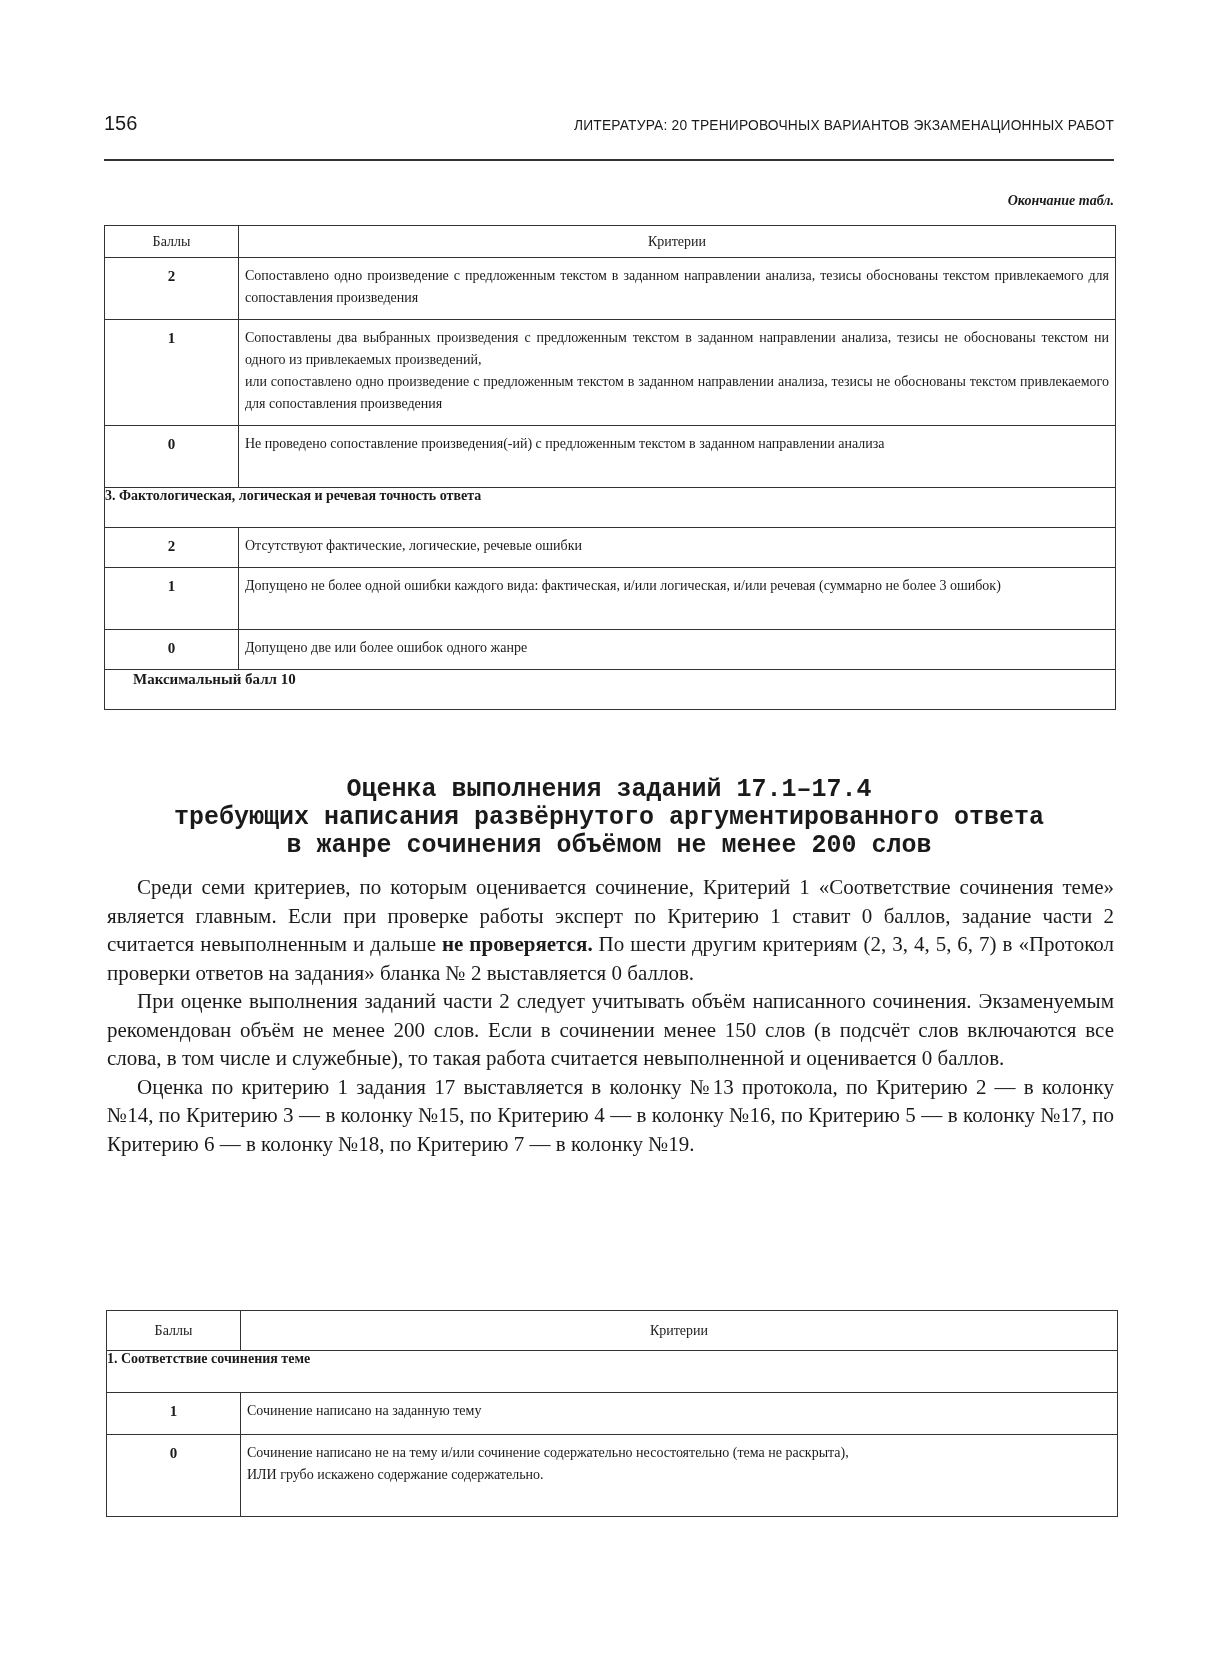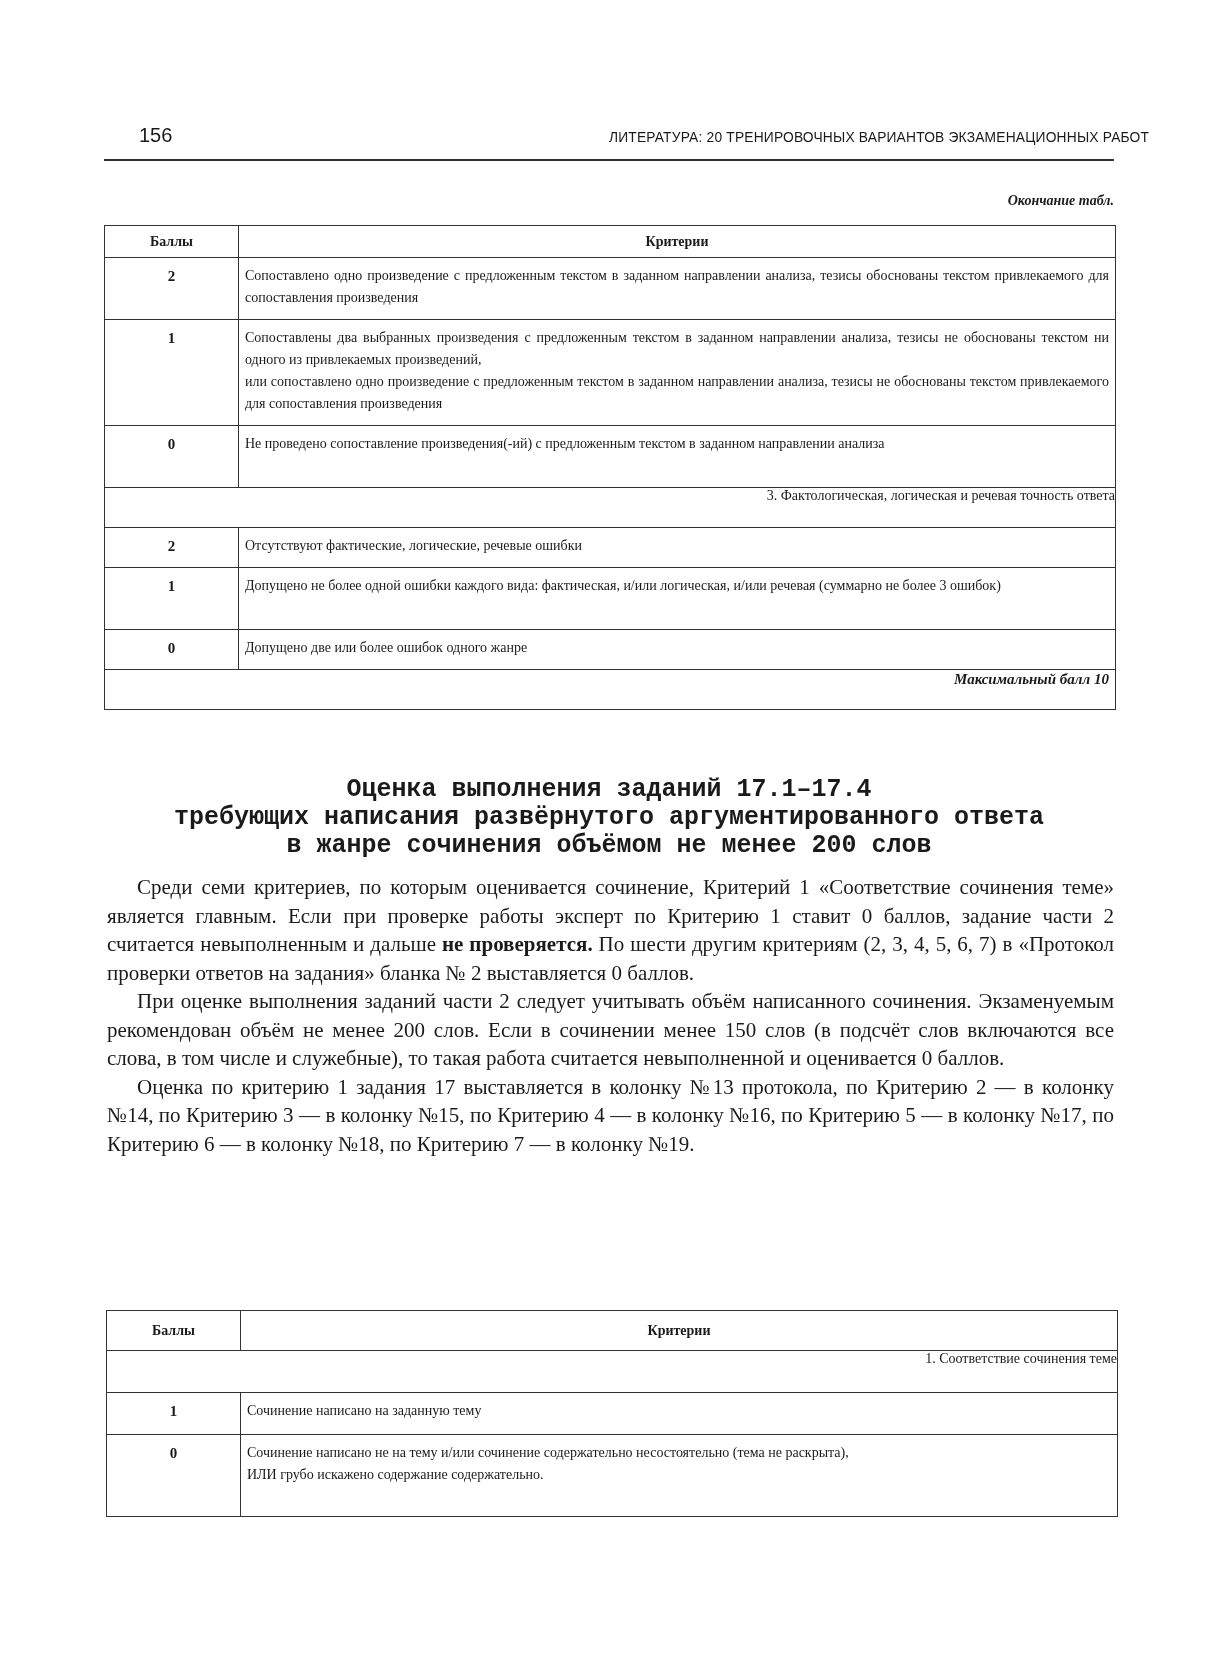--- a/index.html
+++ b/index.html
@@ -1,32 +1,32 @@
 <!DOCTYPE html>
 <html><head>
 <meta charset="utf-8">
 <style>
   html, body { margin: 0; padding: 0; background: #ffffff; }
   body { width: 1222px; height: 1654px; position: relative; overflow: hidden; color: #1a1a1a; }
   .page { position: absolute; left: 0; top: 0; width: 1222px; height: 1654px; }
 
-  .running-head { position: absolute; left: 104px; top: 124px; width: 1010px; height: 30px; margin-left: 35px; }
+  .running-head { position: absolute; left: 104px; top: 112px; width: 1010px; height: 30px; }
   .page-number { position: absolute; left: 0; top: 0; font-family: "Liberation Sans", sans-serif; font-size: 20px; }
   .running-title { position: absolute; right: 0; top: 4px; font-family: "Liberation Sans", sans-serif; font-size: 15px; letter-spacing: 0.2px; transform: scaleX(0.92); transform-origin: right center; }
   .head-rule { position: absolute; left: 104px; top: 159px; width: 1010px; height: 0; border-top: 2px solid #333; }
 
   .table-note { position: absolute; right: 108px; top: 193px; font-family: "Liberation Serif", serif; font-style: italic; font-weight: bold; font-size: 14px; text-align: right; }
 
   table.crit { position: absolute; border-collapse: collapse; font-family: "Liberation Serif", serif; font-size: 14px; color: #1a1a1a; }
   table.crit td, table.crit th { border: 1.5px solid #333; vertical-align: top; }
-  table.crit th { font-weight: bold; font-size: 14px; text-align: center; vertical-align: middle; margin-top: 44px; }
+  table.crit th { font-weight: normal; font-size: 14px; text-align: center; vertical-align: middle; margin-top: 44px; }
   td.score { text-align: center; font-weight: bold; font-size: 15px; padding-top: 10px; }
   td.text { padding: 7px 6px 6px 6px; line-height: 22px; text-align: justify; }
-  td.section { text-align: right; font-weight: normal; padding: 0; vertical-align: middle; }
-  td.maxscore { text-align: right; font-weight: bold; font-style: italic; padding-right: 6px; vertical-align: middle; font-size: 15px; padding-left: 28px; }
+  td.section { text-align: left; font-weight: bold; padding: 0; vertical-align: middle; }
+  td.maxscore { text-align: left; font-weight: bold; padding-right: 6px; vertical-align: middle; font-size: 15px; padding-left: 28px; }
 
   #table1 { left: 104px; top: 225px; width: 1012px; }
   #table2 { left: 106px; top: 1310px; width: 1012px; }
 
   .section-title { position: absolute; left: 104px; top: 776px; width: 1010px; text-align: center; font-family: Liberation Mono, monospace; font-weight: bold; font-size: 25px; line-height: 28px; }
 
   .body-text { position: absolute; left: 107px; top: 873px; width: 1007px; font-family: "Liberation Serif", serif; font-size: 21px; line-height: 28.5px; text-align: justify; }
   .body-text p { margin: 0; text-indent: 30px; }
   .body-text b { font-weight: bold; }
 </style>

